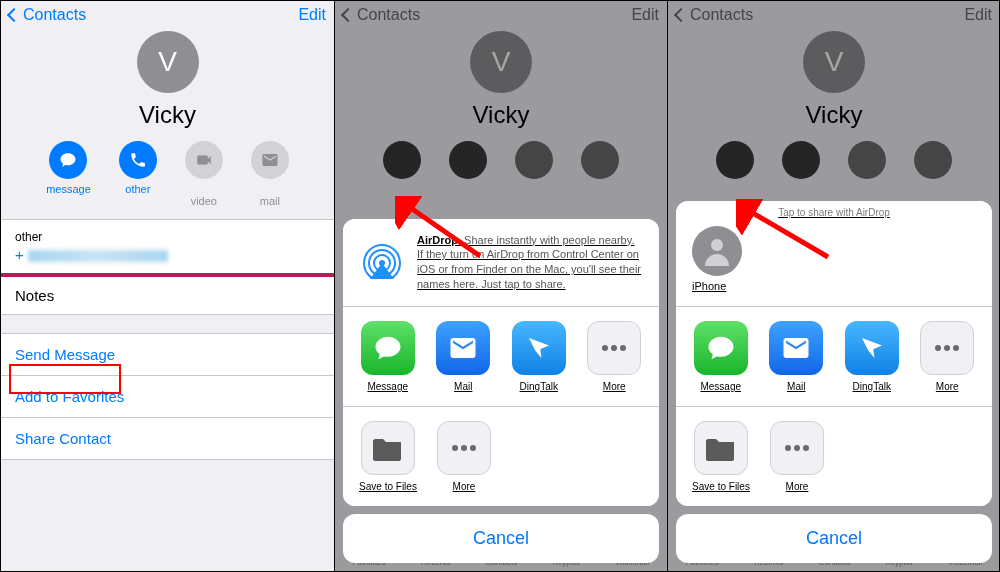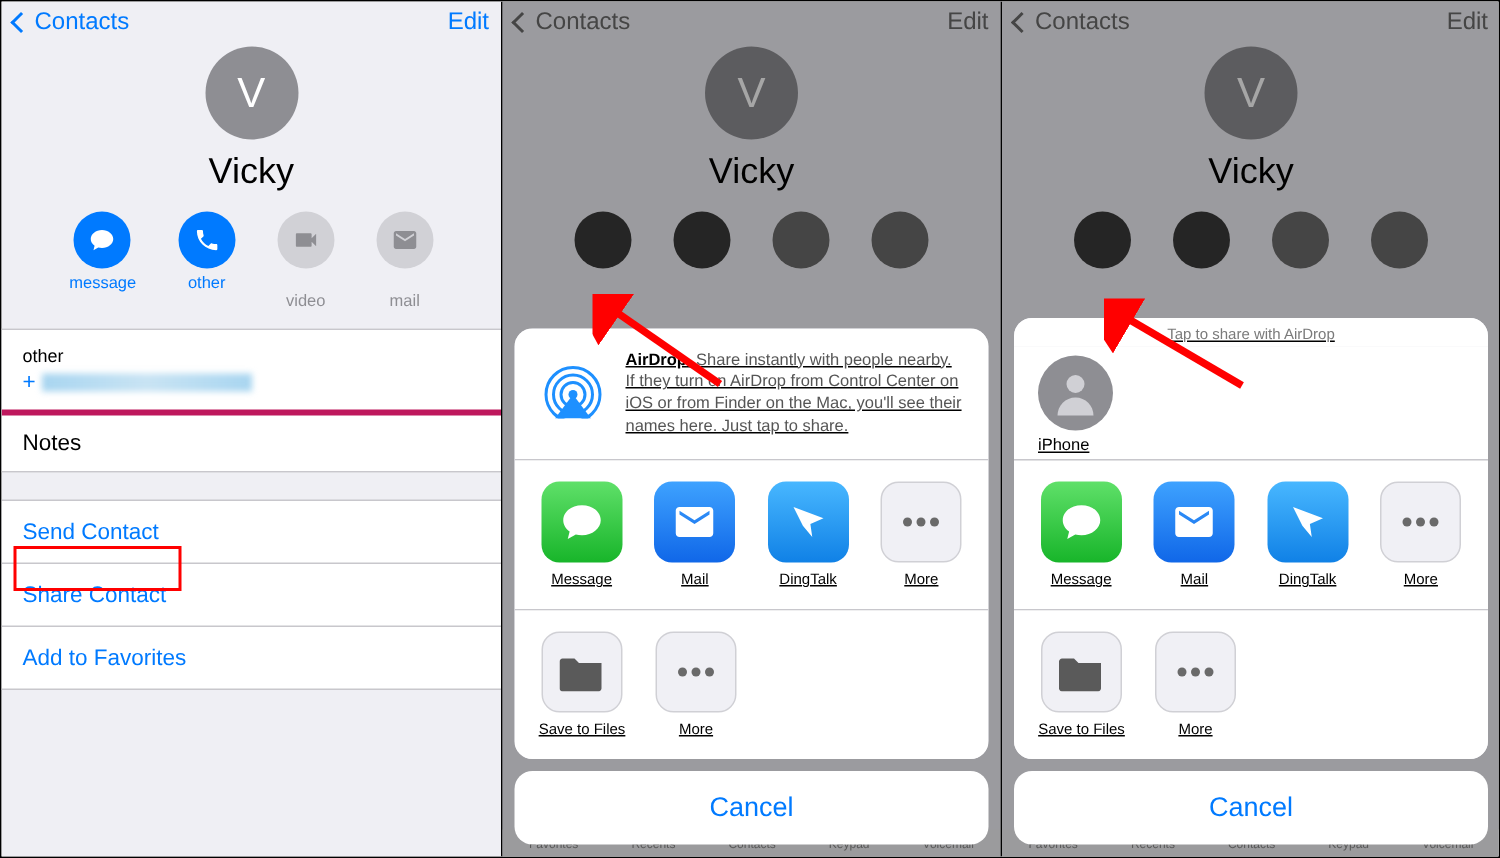--- a/index.html
+++ b/index.html
@@ -171,21 +171,21 @@
     font-size: 10px;
     color: #7a7a7a;
     padding: 6px 0 2px;
     background: #fff;
     border-bottom: none;
   }
   .airdrop-device {
     display: flex;
     flex-direction: column;
     align-items: flex-start;
-    padding: 6px 16px 3px;
+    padding: 6px 16px 14px;
     background: #fff;
     border-bottom: 1px solid #c8c7cc;
     position: relative;
   }
   .device-avatar {
     width: 50px; height: 50px;
     border-radius: 50%;
     background: #8e8e93;
     display: flex; align-items: center; justify-content: center;
   }
@@ -303,23 +303,23 @@
       <div class="sub">other</div>
       <span class="val">+</span>
       <span class="blur"></span>
     </div>
     <div class="list-row">
       <span>Notes</span>
     </div>
   </div>
 
   <div class="link-section">
-    <div class="link-row">Send Contact</div>
+    <div class="link-row">Send Message</div>
+    <div class="link-row">Add to Favorites</div>
     <div class="link-row">Share Contact</div>
-    <div class="link-row">Add to Favorites</div>
   </div>
 
   <div class="highlight-box" style="top:363px;height:30px;"></div>
 </div>
 
 <div class="panel dim">
   <div class="navbar">
     <div class="nav-left">
       <span class="chevron-left"></span>
       <span>Contacts</span>

